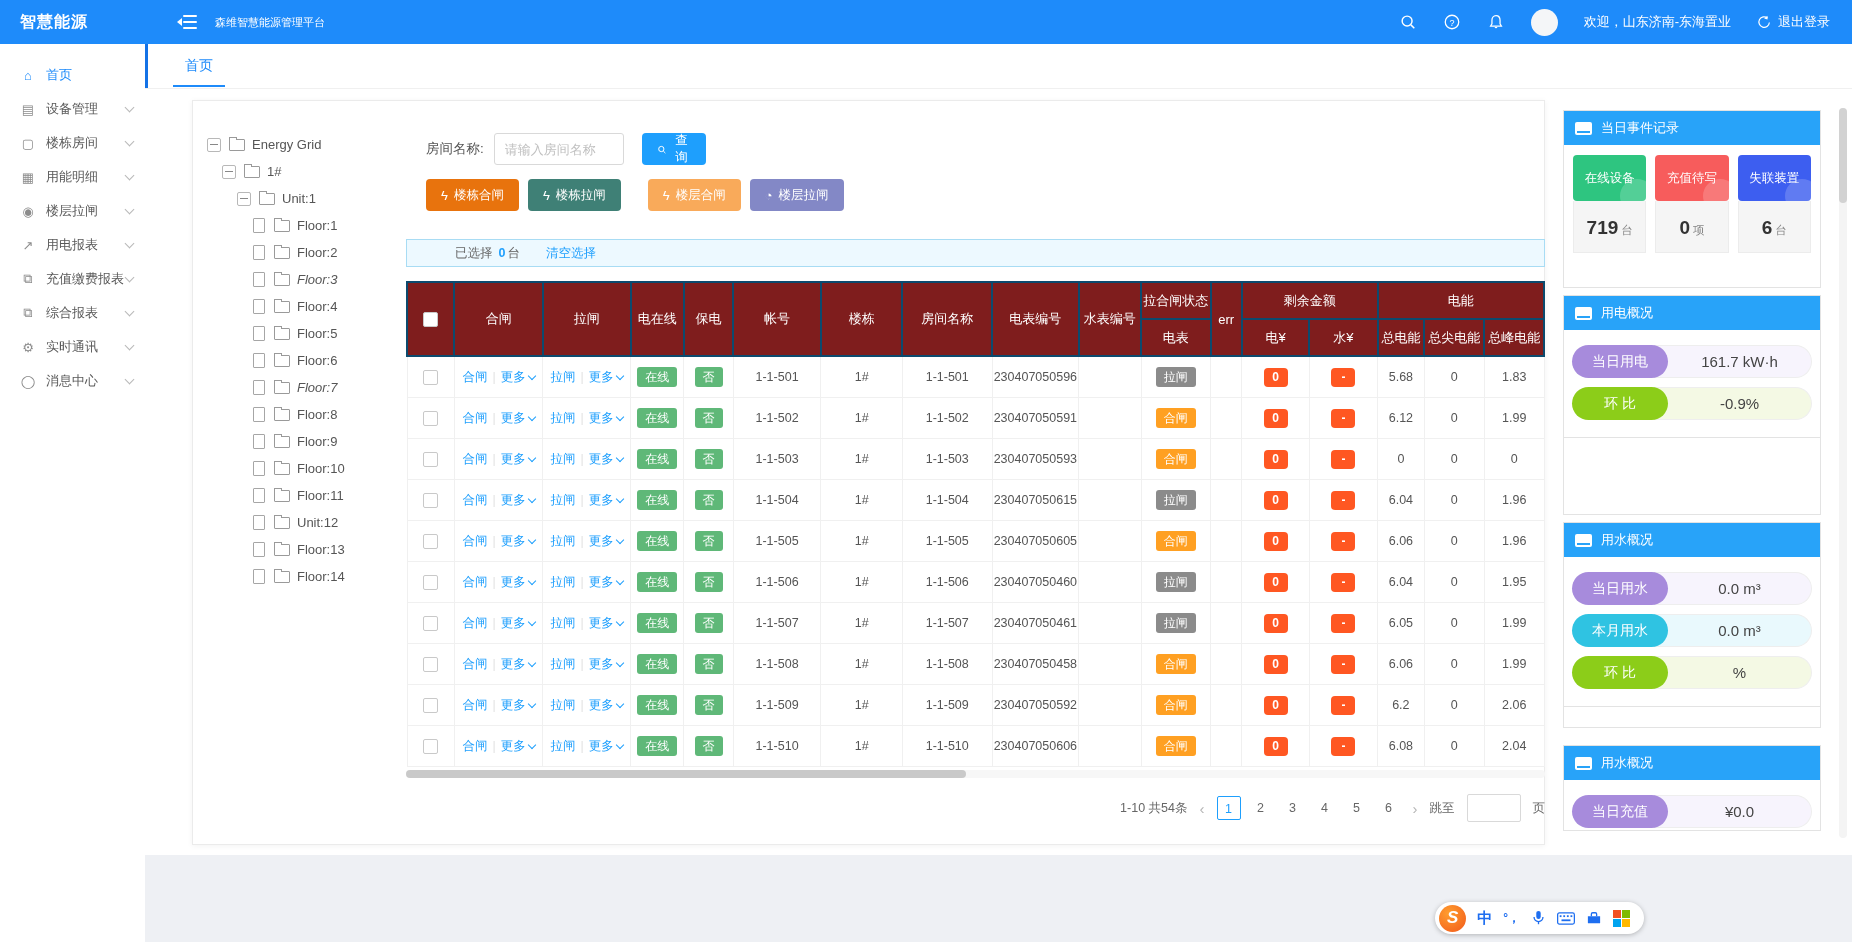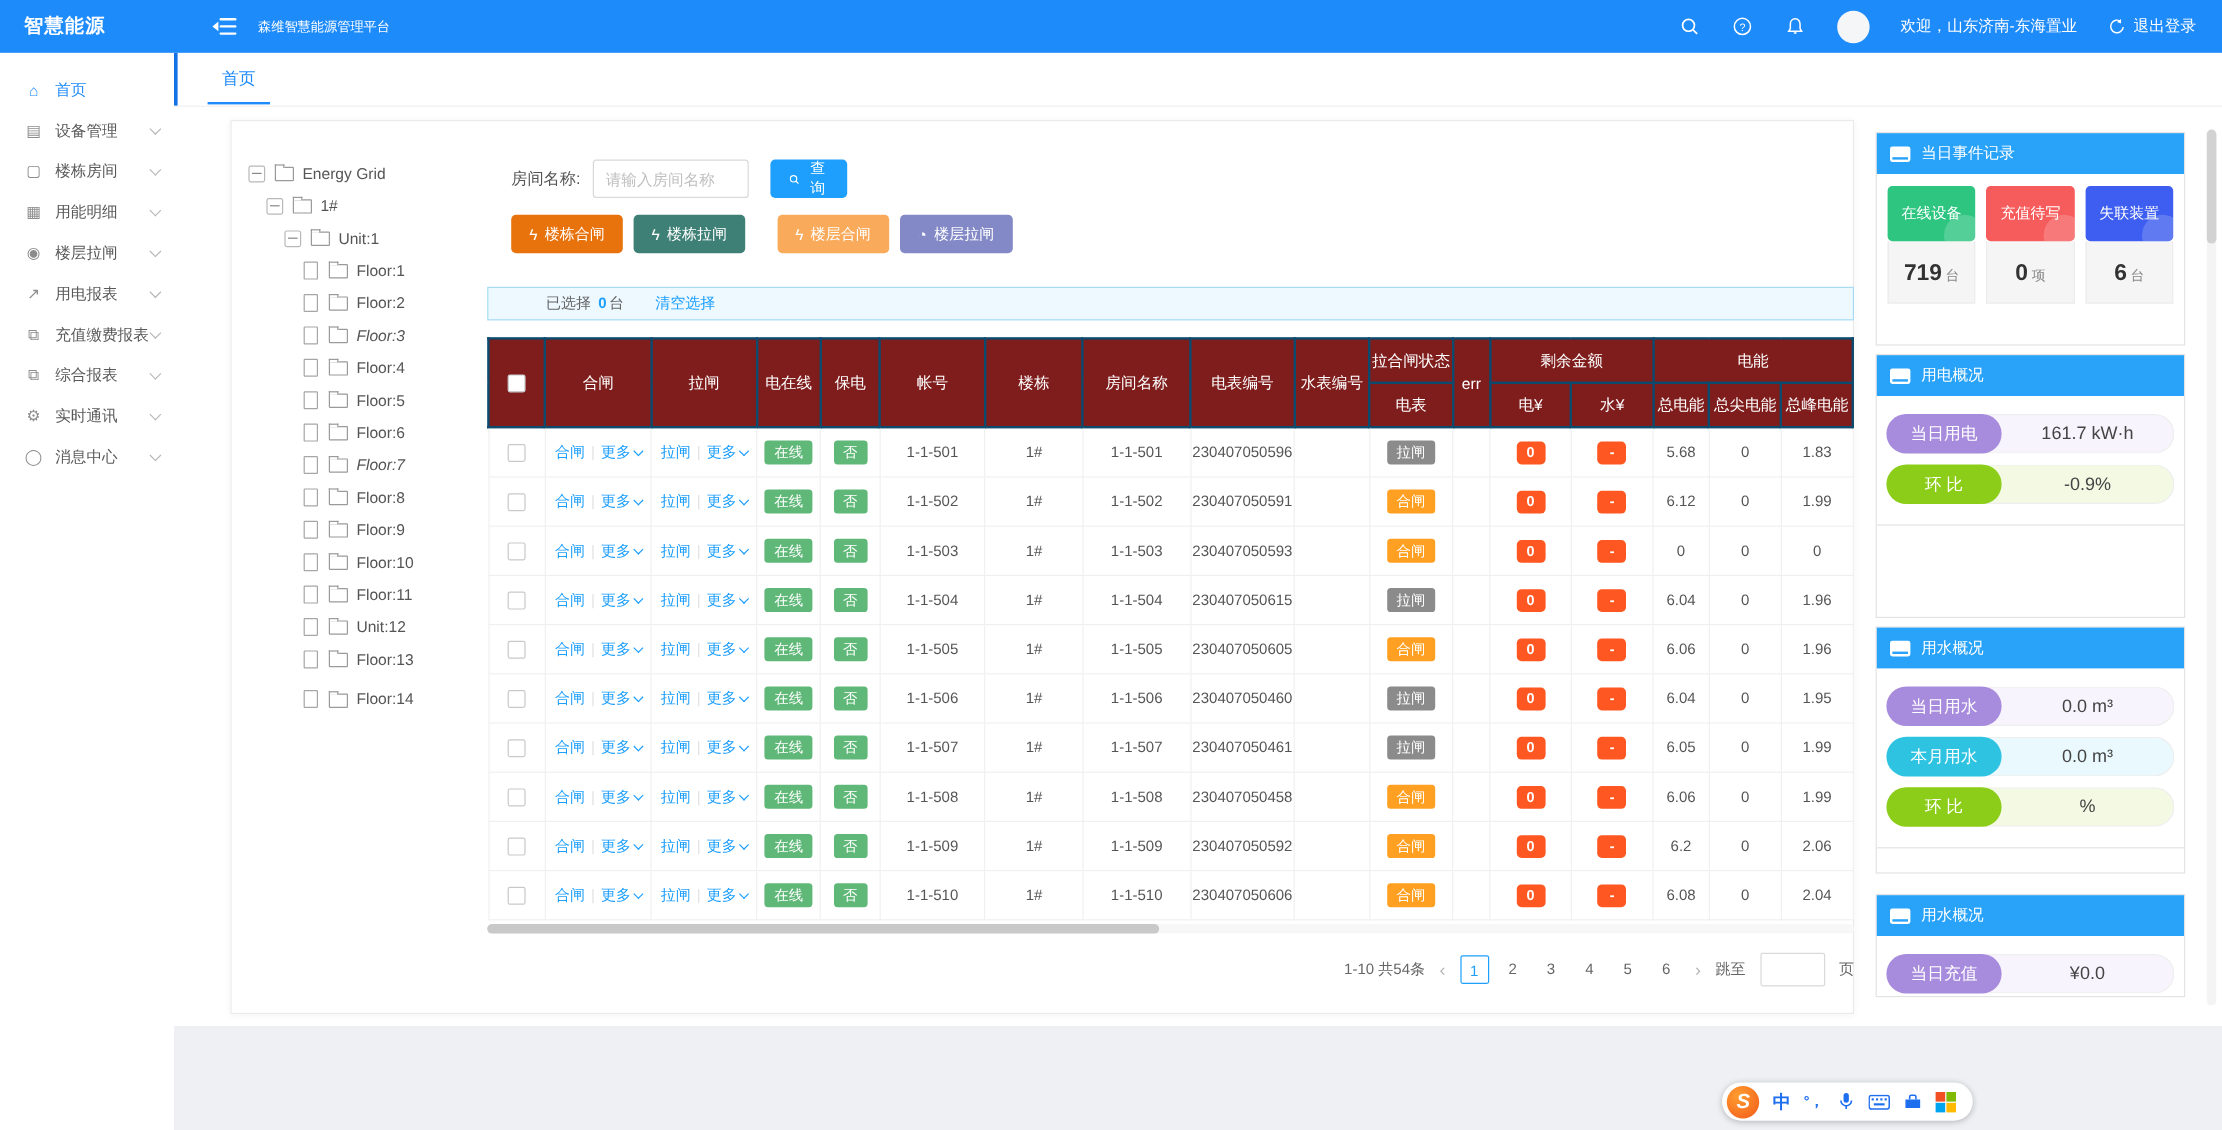--- a/index.html
+++ b/index.html
@@ -292,21 +292,21 @@
           <div class="tnode" style="padding-left: 49px;">
             <span class="tfile"></span>
             <span class="tfold"></span>
             <span>Unit:12</span>
           </div>
           <div class="tnode" style="padding-left: 49px;">
             <span class="tfile"></span>
             <span class="tfold"></span>
             <span>Floor:13</span>
           </div>
-          <div class="tnode" style="padding-left: 49px; align-items: flex-end;">
+          <div class="tnode" style="padding-left: 49px;">
             <span class="tfile"></span>
             <span class="tfold"></span>
             <span>Floor:14</span>
           </div>
         </div>
 
       <div class="main-zone">
         <div class="form-row">
           <span class="form-label">房间名称:</span>
           <input class="room-input" type="text" placeholder="请输入房间名称" style="">

